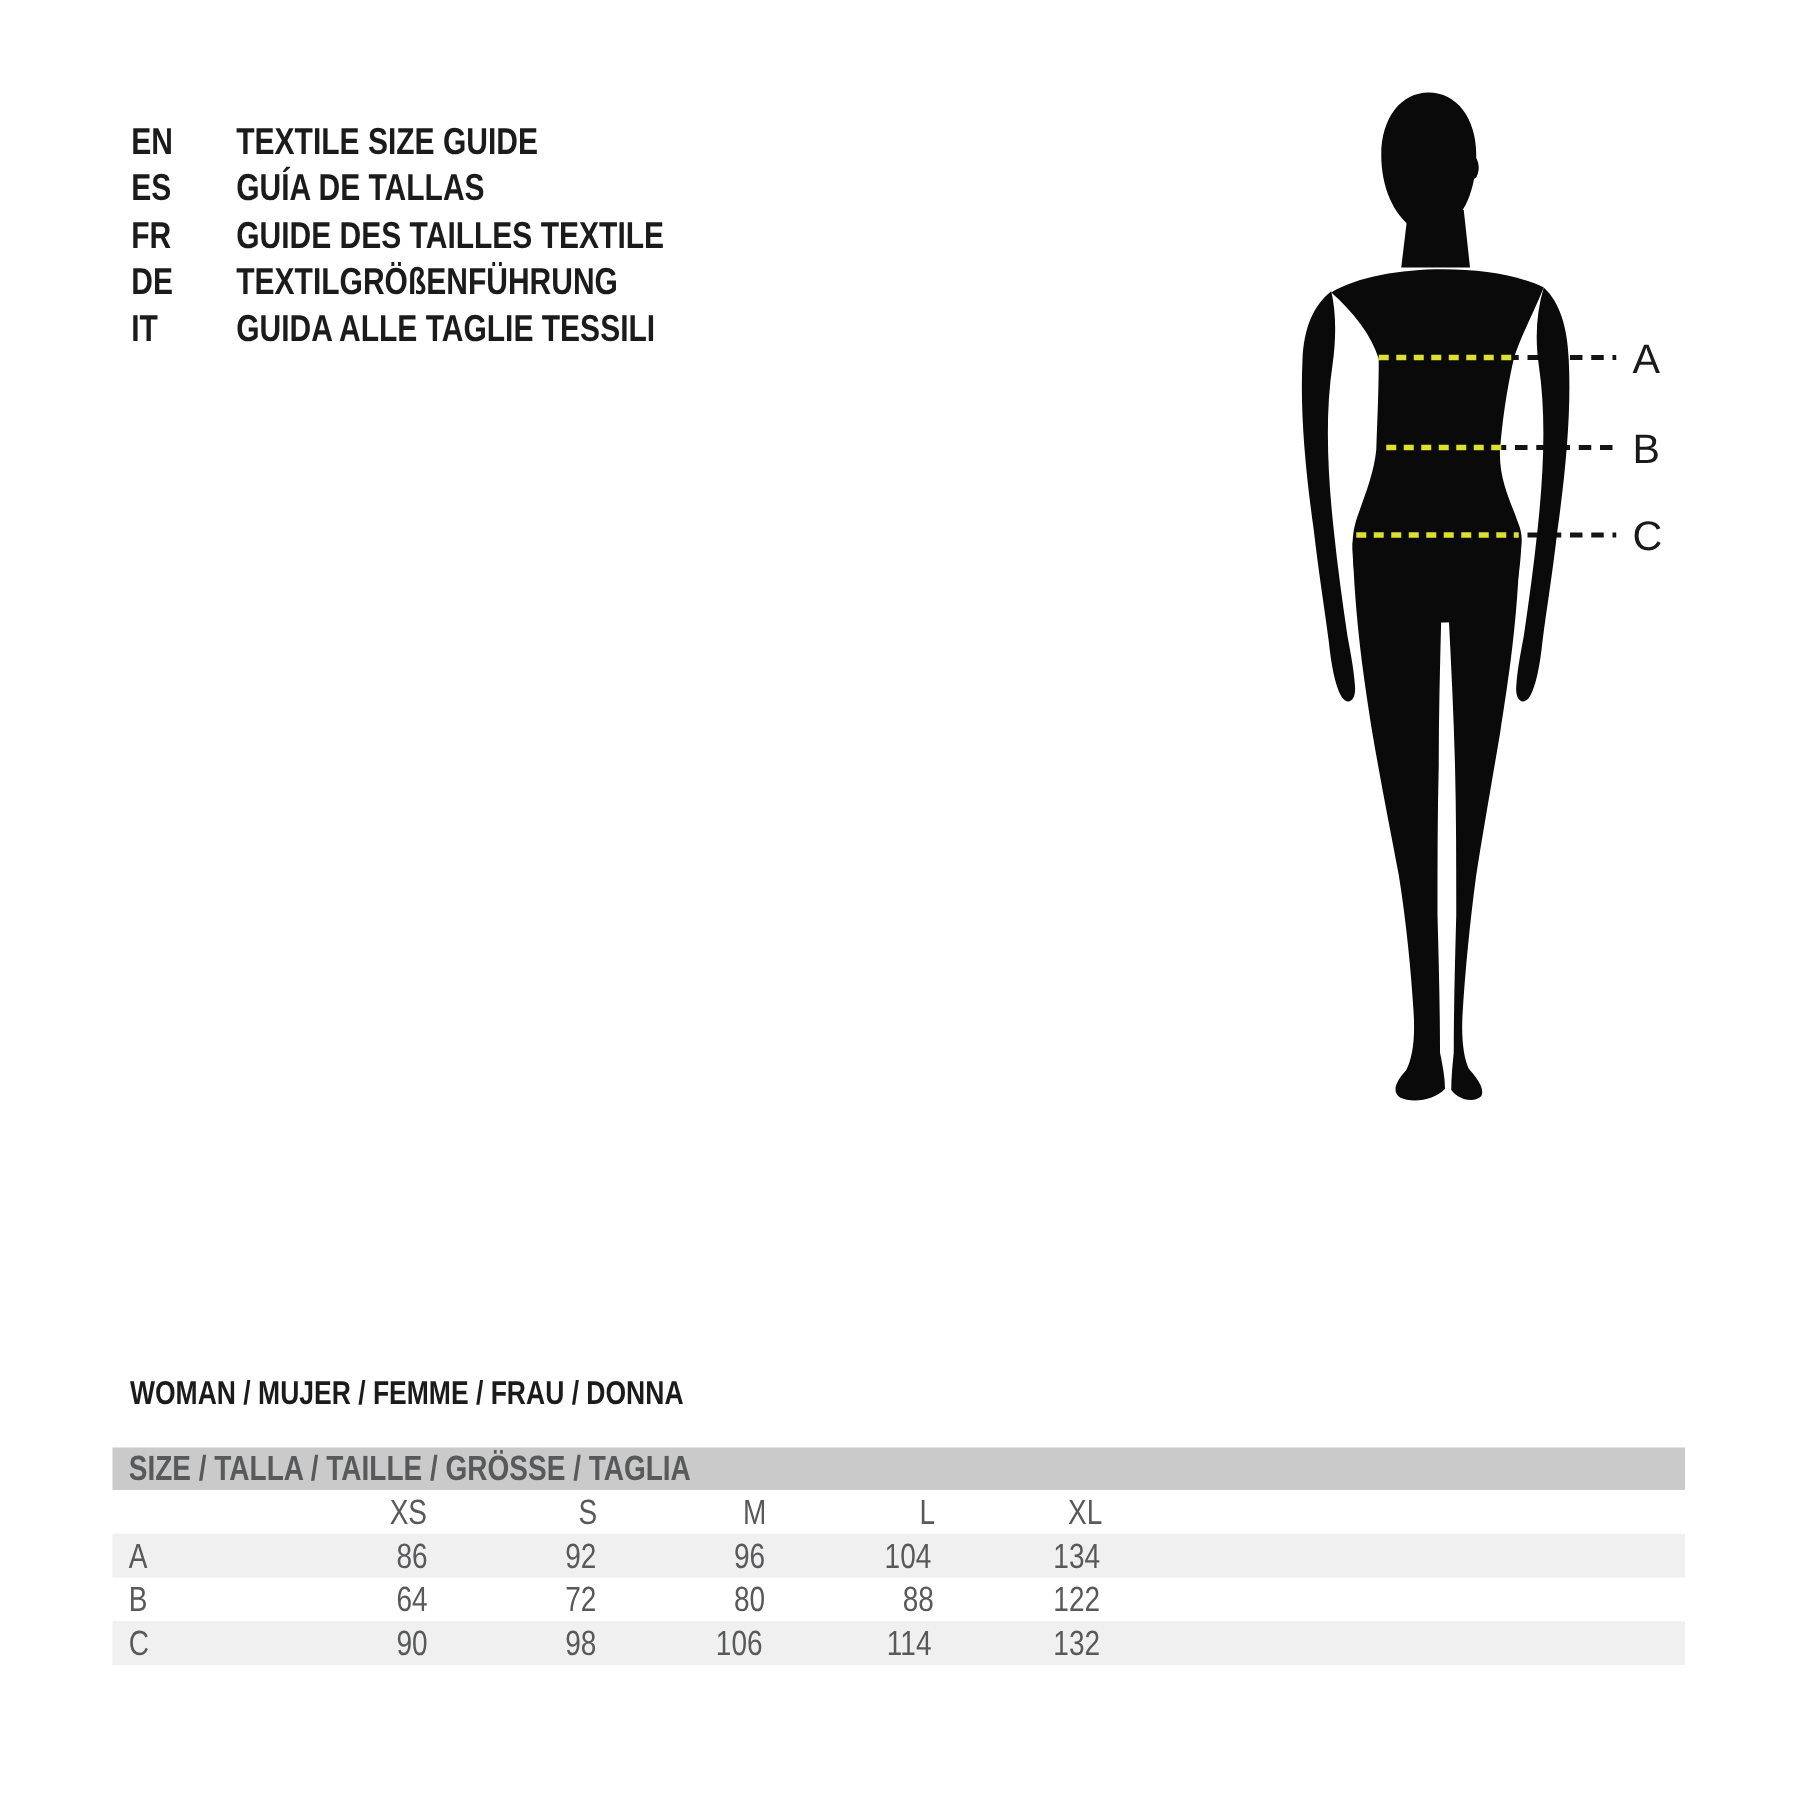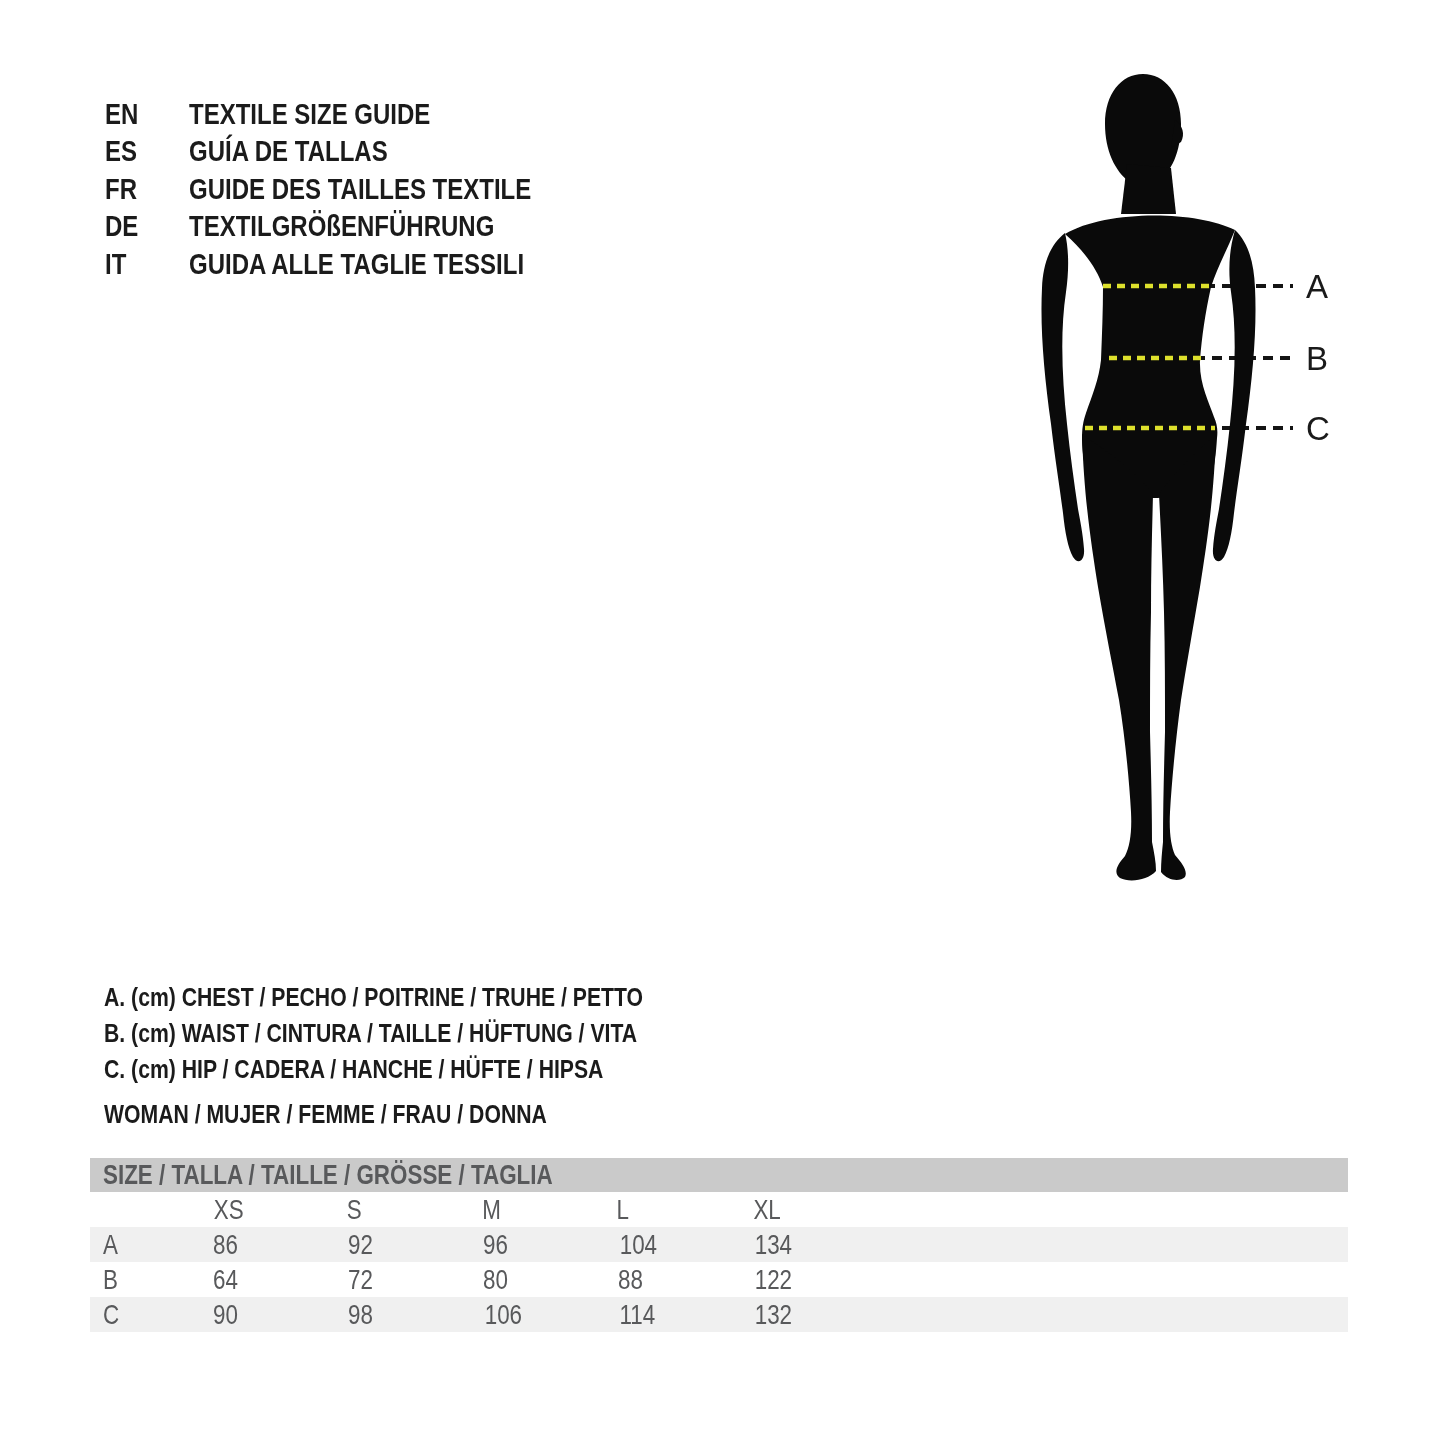--- a/index.html
+++ b/index.html
@@ -26,21 +26,21 @@
   .legend-line{height:36px;display:flex;align-items:center;font-size:26.5px;font-weight:700;}
   .audience-line{position:absolute;left:104px;top:1096px;height:36px;display:flex;align-items:center;
                  font-size:26.5px;font-weight:700;color:#1b1b1b;}
 
   
   .size-table{position:absolute;left:90px;top:1158px;width:1258px;font-size:28px;}
   .st-title{height:34px;display:flex;align-items:center;padding-left:13px;font-size:28px;font-weight:700;}
   .st-row{display:grid;grid-template-columns:120px 135px 135px 135px 135px 135px 1fr;
           height:35px;align-items:center;}
   .st-label{padding-left:13px;text-align:left;}
-  .st-cell{text-align:left;}
+  .st-cell{text-align:right;}
 </style>
 </head>
 <body>
 
 <div class="page">
 
   <div class="lang-block">
     <div class="lang-row">
       <span class="lang-code">EN</span>
       <span class="lang-label">TEXTILE SIZE GUIDE</span>
@@ -113,31 +113,20 @@
         <line x1="74" y1="286" x2="166" y2="286"></line>
         <line x1="50" y1="356" x2="180" y2="356"></line>
       </g>
 
       <text class="measure-letter" x="271" y="226">A</text>
       <text class="measure-letter" x="271" y="298">B</text>
       <text class="measure-letter" x="271" y="368">C</text>
     </svg>
   </div>
 
-  <div class="legend-block">
-    <div class="legend-line">
-      <span class="cnd">A. (cm) CHEST / PECHO / POITRINE / TRUHE / PETTO</span>
-    </div>
-    <div class="legend-line">
-      <span class="cnd">B. (cm) WAIST / CINTURA / TAILLE / HÜFTUNG / VITA</span>
-    </div>
-    <div class="legend-line">
-      <span class="cnd">C. (cm) HIP / CADERA / HANCHE / HÜFTE / HIPSA</span>
-    </div>
-  </div>
 
   <div class="audience-line">
     <span class="cnd">WOMAN / MUJER / FEMME / FRAU / DONNA</span>
   </div>
 
   <div class="size-table" style="color: rgb(88, 89, 91);">
     <div class="st-title" style="background-color: rgb(202, 202, 202);">
       <span class="cnd">SIZE / TALLA / TAILLE / GRÖSSE / TAGLIA</span>
     </div>
 

